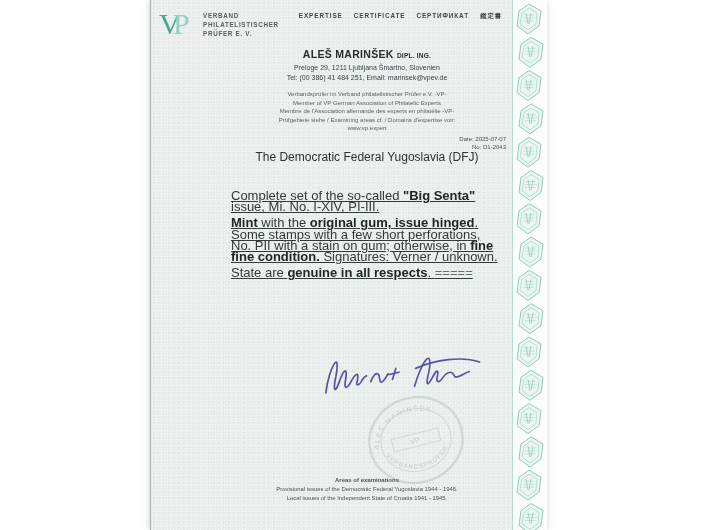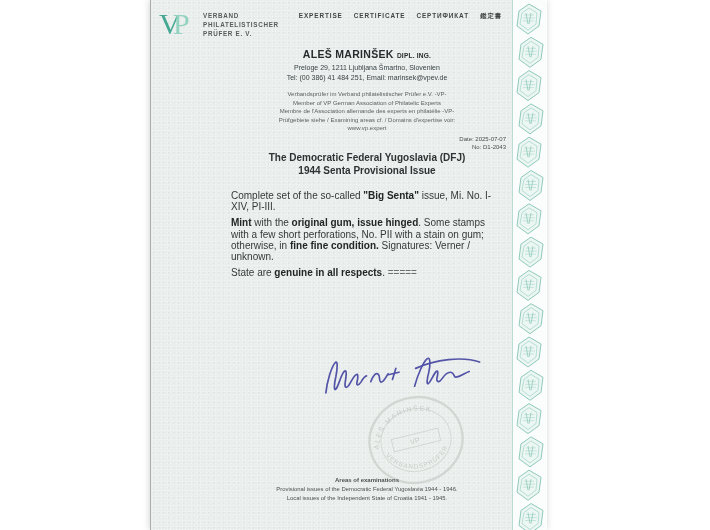--- a/index.html
+++ b/index.html
@@ -27,24 +27,24 @@
   .expert{position:absolute;left:80px;top:48px;width:272px;text-align:center;color:#3b4345;}
   .expert .name{font-size:10.5px;font-weight:bold;letter-spacing:.3px;color:#272c2d;}
   .expert .name .suffix{font-size:6.6px;letter-spacing:.2px;}
   .expert .addr{font-size:7px;line-height:10px;margin-top:3px;}
   .roles{position:absolute;left:80px;top:90px;width:272px;text-align:center;
          font-size:6px;line-height:8.6px;color:#5d6361;}
   
   .meta{position:absolute;right:40px;top:135px;text-align:right;font-size:6px;line-height:8px;color:#4a4f4d;}
   
   .title{position:absolute;left:80px;top:151px;width:272px;text-align:center;
-         font-size:10px;font-weight:bold;line-height:13px;color:#2d3233;}
+         font-size:12px;font-weight:normal;line-height:13px;color:#2d3233;}
   
-  .bodytext{position:absolute;left:80px;top:190px;width:272px;font-size:10px;
-            line-height:11.2px;color:#343a38;}
+  .bodytext{position:absolute;left:80px;top:190px;width:272px;font-size:13px;
+            line-height:11.2px;color:#343a38;text-decoration:underline;}
   .bodytext p{margin:0 0 5px 0;}
   .bodytext .b{font-weight:bold;color:#222725;}
   .bodytext .dim{color:#6a706d;}
   
   .signature{position:absolute;left:168px;top:349px;width:168px;height:48px;transform:rotate(-3deg);}
   .seal{position:absolute;left:213px;top:394px;width:104px;height:92px;transform:rotate(-14deg);opacity:.6;}
   .seal text{font-family:"Liberation Sans",sans-serif;fill:#aeb6b0;}
   
   .footer{position:absolute;left:60px;top:476px;width:312px;text-align:center;color:#4c5250;}
   .footer .ft{font-size:6px;font-weight:bold;line-height:9px;}
@@ -95,21 +95,20 @@
       <div>www.vp.expert</div>
     </div>
 
     <div class="meta">
       <div>Date: 2025-07-07</div>
       <div>No: D1-2043</div>
     </div>
 
     <div class="title">
       <div>The Democratic Federal Yugoslavia (DFJ)</div>
-      <div>1944 Senta Provisional Issue</div>
     </div>
 
     <div class="bodytext">
         <p><span>Complete set of the so-called </span><span class="b">"Big Senta"</span><span> issue, Mi. No. I-XIV, PI-III.</span></p>
         <p><span class="b">Mint</span><span> with the </span><span class="b">original gum, issue hinged</span><span>. Some stamps with a few short perforations, No. PII with a stain on gum; otherwise, in </span><span class="b">fine fine condition.</span><span> Signatures: Verner / unknown.</span></p>
         <p><span>State are </span><span class="b">genuine in all respects</span><span>. </span><span class="dim">=====</span></p>
       </div>
 
     <svg class="signature" viewBox="0 0 170 48" aria-label="Marinšek Aleš">
       <g fill="none" stroke="#3e3f9e" stroke-width="1.7" stroke-linecap="round" opacity=".88">

